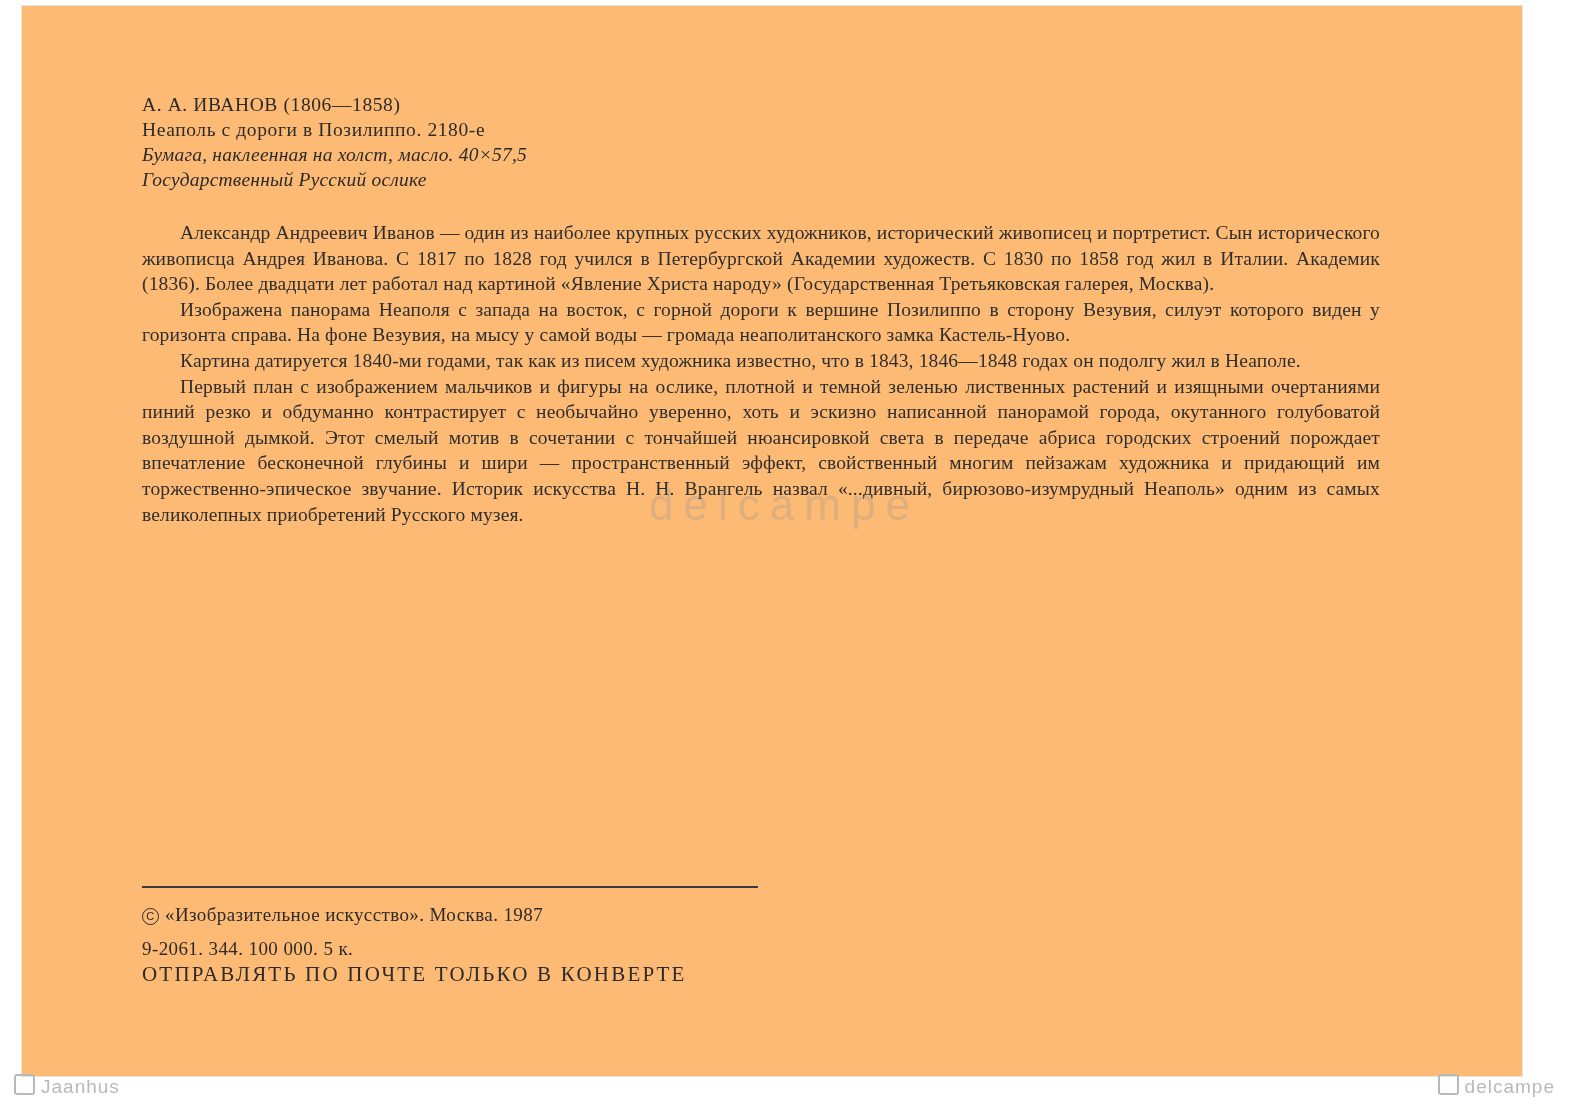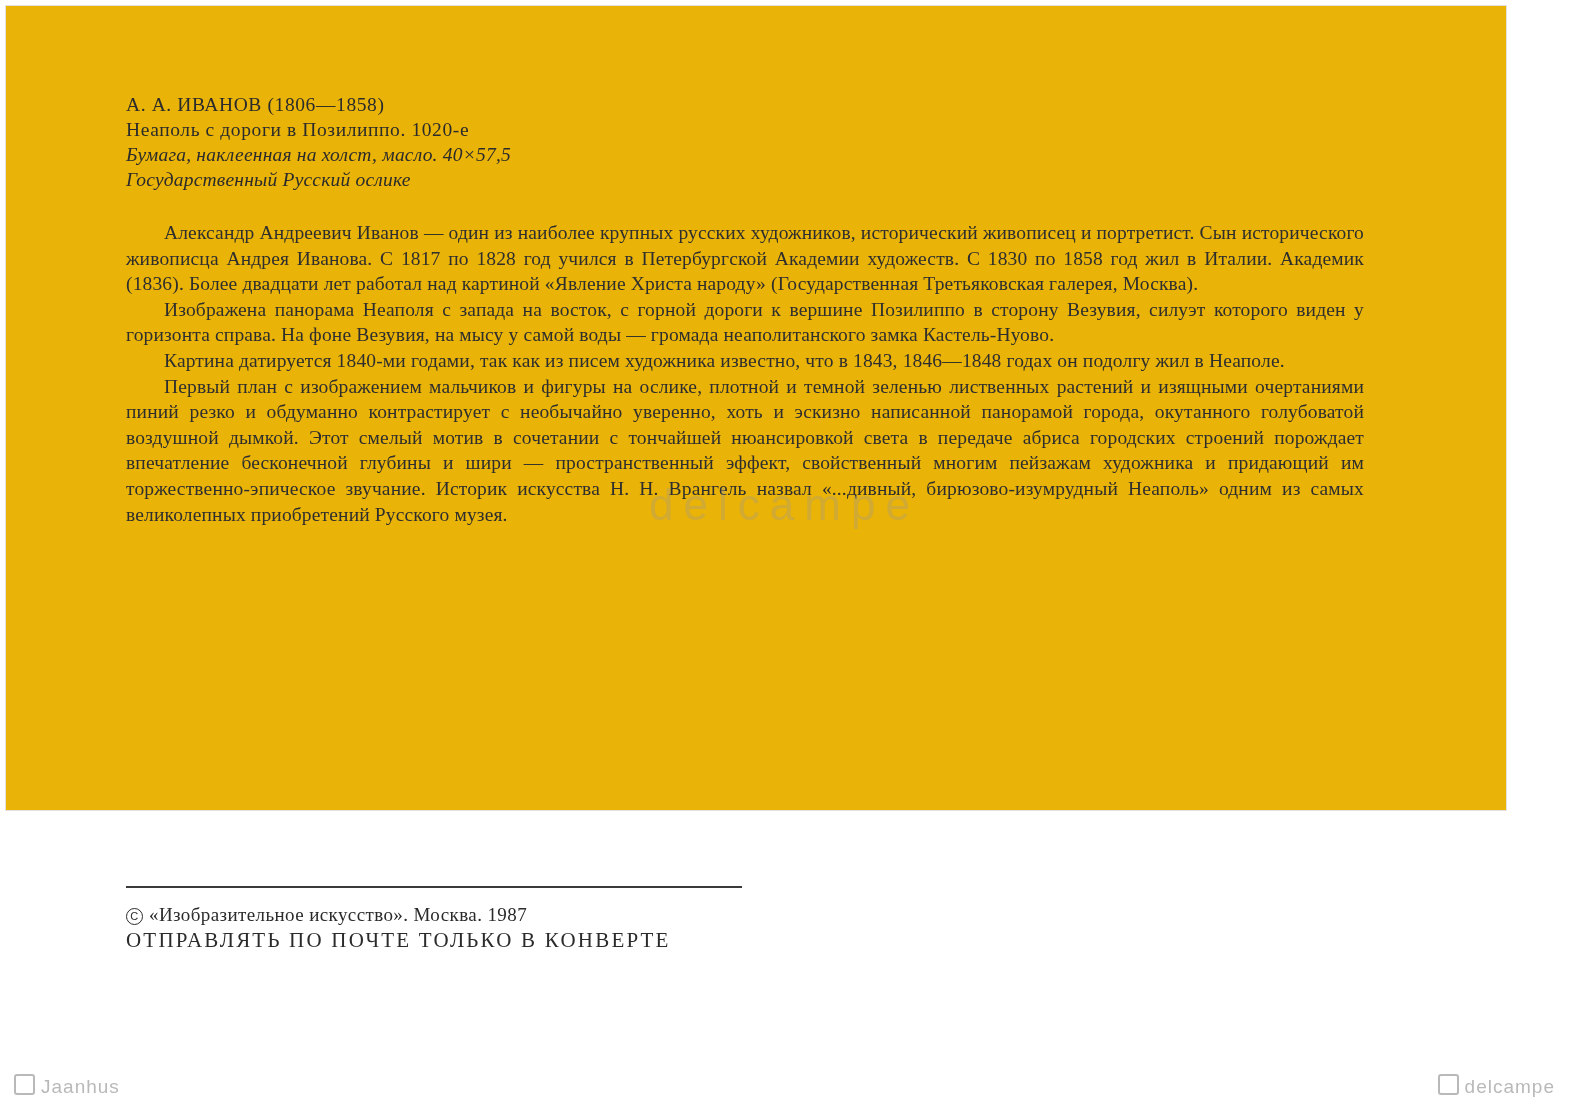--- a/index.html
+++ b/index.html
@@ -9,25 +9,25 @@
   }
   body {
     width: 1569px;
     height: 1110px;
     position: relative;
     font-family: "Liberation Serif", serif;
     overflow: hidden;
   }
   .card {
     position: absolute;
-    left: 6px;
+    left: 22px;
     top: 6px;
     width: 1500px;
-    height: 804px;
-    background: #eab308;
+    height: 1070px;
+    background: #fdba74;
     box-shadow: 0 0 0 1px #e7e3da;
   }
   .inner {
     position: absolute;
     left: 120px;
     top: 86px;
     width: 1290px;
   }
   .head-line {
     color: #2b2b2b;
@@ -125,37 +125,38 @@
     vertical-align: -2px;
   }
 </style>
 </head>
 <body>
 
 <div class="card">
 
   <div class="inner">
     <div class="head-line">А. А. ИВАНОВ (1806—1858)</div>
-    <div class="head-line">Неаполь с дороги в Позилиппо. 1020-е</div>
+    <div class="head-line">Неаполь с дороги в Позилиппо. 2180-е</div>
     <div class="head-line italic">Бумага, наклеенная на холст, масло. 40×57,5</div>
     <div class="head-line italic">Государственный Русский ослике</div>
 
     <div class="body-text">
       <p>Александр Андреевич Иванов — один из наиболее крупных русских художников, исторический живописец и портретист. Сын исторического живописца Андрея Иванова. С 1817 по 1828 год учился в Петербургской Академии художеств. С 1830 по 1858 год жил в Италии. Академик (1836). Более двадцати лет работал над картиной «Явление Христа народу» (Государственная Третьяковская галерея, Москва).</p>
       <p>Изображена панорама Неаполя с запада на восток, с горной дороги к вершине Позилиппо в сторону Везувия, силуэт которого виден у горизонта справа. На фоне Везувия, на мысу у самой воды — громада неаполитанского замка Кастель-Нуово.</p>
       <p>Картина датируется 1840-ми годами, так как из писем художника известно, что в 1843, 1846—1848 годах он подолгу жил в Неаполе.</p>
       <p>Первый план с изображением мальчиков и фигуры на ослике, плотной и темной зеленью лиственных растений и изящными очертаниями пиний резко и обдуманно контрастирует с необычайно уверенно, хоть и эскизно написанной панорамой города, окутанного голубоватой воздушной дымкой. Этот смелый мотив в сочетании с тончайшей нюансировкой света в передаче абриса городских строений порождает впечатление бесконечной глубины и шири — пространственный эффект, свойственный многим пейзажам художника и придающий им торжественно-эпическое звучание. Историк искусства Н. Н. Врангель назвал «...дивный, бирюзово-изумрудный Неаполь» одним из самых великолепных приобретений Русского музея.</p>
     </div>
   </div>
 
   <div class="footer">
     <div class="rule"></div>
     <div class="imprint">
       <span class="copy-sym">C</span><span>«Изобразительное искусство». Москва. 1987</span>
     </div>
+    <div class="imprint">9-2061. 344. 100 000. 5 к.</div>
     <div class="notice">ОТПРАВЛЯТЬ ПО ПОЧТЕ ТОЛЬКО В КОНВЕРТЕ</div>
   </div>
 
 </div>
 
 <div class="wm-center">delcampe</div>
 <div class="wm-bl">
   <span class="wm-icon"></span><span>Jaanhus</span>
 </div>
 <div class="wm-br">

